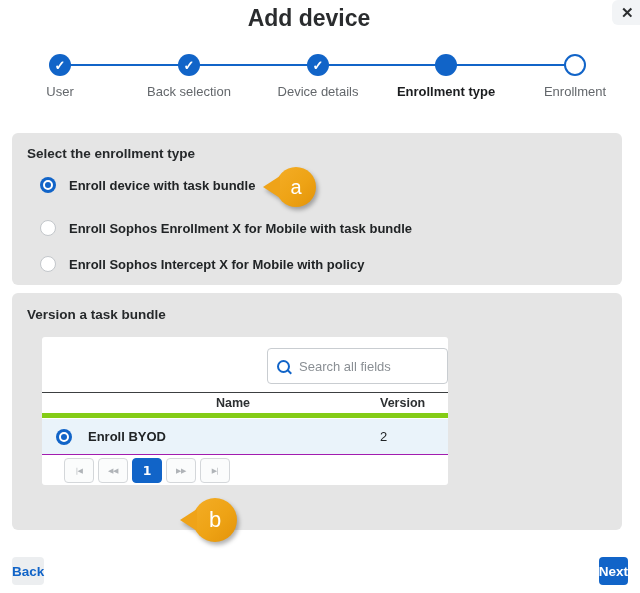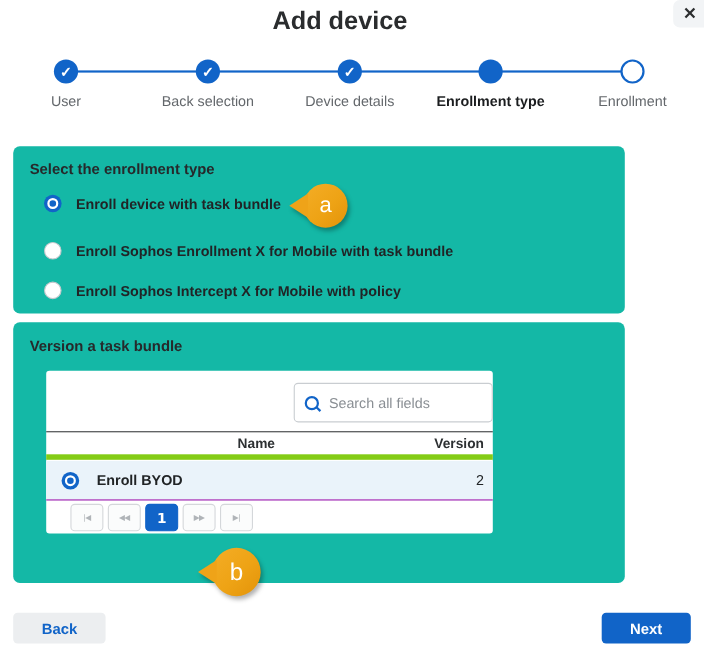--- a/index.html
+++ b/index.html
@@ -26,21 +26,21 @@
   }
   .step-circle.done{background:#1164c8;color:#fff;font-size:13px;font-weight:bold;}
   .step-circle.active{background:#1164c8;}
   .step-circle.upcoming{background:#fff;border:2px solid #1164c8;}
   .step-label{
     position:absolute;top:84px;width:140px;text-align:center;
     font-size:13px;color:#63676b;
   }
   .step-label.active{color:#1b1d1f;font-weight:bold;}
   
-  .card{position:absolute;left:12px;width:556px;background:#14b8a6;border-radius:6px;}
+  .card{position:absolute;left:12px;width:610px;background:#e5e5e5;border-radius:6px;}
   .card1{top:133px;height:152px;}
   .card2{top:293px;height:237px;}
   .card h2{
     position:absolute;left:15px;margin:0;
     font-size:13.5px;font-weight:bold;color:#26292b;
   }
   .card1 h2{top:13px;}
   .card2 h2{top:14px;}
   .opt{position:absolute;left:28px;display:flex;align-items:center;gap:13px;cursor:pointer;}
   .opt-label{font-size:13px;font-weight:bold;color:#212426;white-space:nowrap;}
@@ -85,34 +85,34 @@
     right:-4px;bottom:-2px;transform:rotate(45deg);
   }
   .thead,.trow{position:absolute;left:0;right:0;display:flex;align-items:center;}
   .thead{
     top:55px;height:26px;border-top:1px solid #3c3f41;border-bottom:5px solid #84cc16;
     font-size:12.5px;font-weight:bold;color:#2d3032;box-sizing:border-box;
   }
   .trow{top:82px;height:36px;background:#eaf3fa;border-bottom:1px solid #a21caf;box-sizing:border-box;cursor:pointer;}
   .c1{width:44px;display:flex;justify-content:center;flex:none;}
   .c2{flex:1;text-align:center;}
-  .c3{width:60px;margin-right:8px;text-align:right;flex:none;}
+  .c3{width:60px;margin-right:8px;text-align:left;flex:none;}
   .trow .c2{text-align:left;padding-left:2px;font-size:13px;font-weight:bold;color:#212426;}
   .trow .c3{font-size:13px;color:#212426;}
   .pager{position:absolute;left:22px;top:121px;display:flex;gap:4px;}
   .pg{
     width:30px;height:25px;box-sizing:border-box;border:1px solid #d4d7da;border-radius:4px;
     background:#fbfcfc;color:#b0b4b8;font-size:7px;letter-spacing:-0.5px;
     display:flex;align-items:center;justify-content:center;cursor:pointer;
     font-family:"DejaVu Sans",sans-serif;padding:0;
   }
   .pg.active{background:#1164c8;border:1px solid #1164c8;color:#fff;font-size:12.5px;font-weight:bold;letter-spacing:0;}
   
   .back,.next{
-    position:absolute;top:557px;height:28px;padding:0 26px;border:none;border-radius:4px;
+    position:absolute;top:557px;height:28px;padding:0 0;border:none;border-radius:4px;
     font-size:13.5px;font-weight:bold;cursor:pointer;font-family:"Liberation Sans",sans-serif;
   }
   .back{left:12px;background:#eceef0;color:#1164c8;}
   .next{right:12px;background:#1164c8;color:#fff;}
 </style>
 </head>
 <body>
 
 <div>
 

